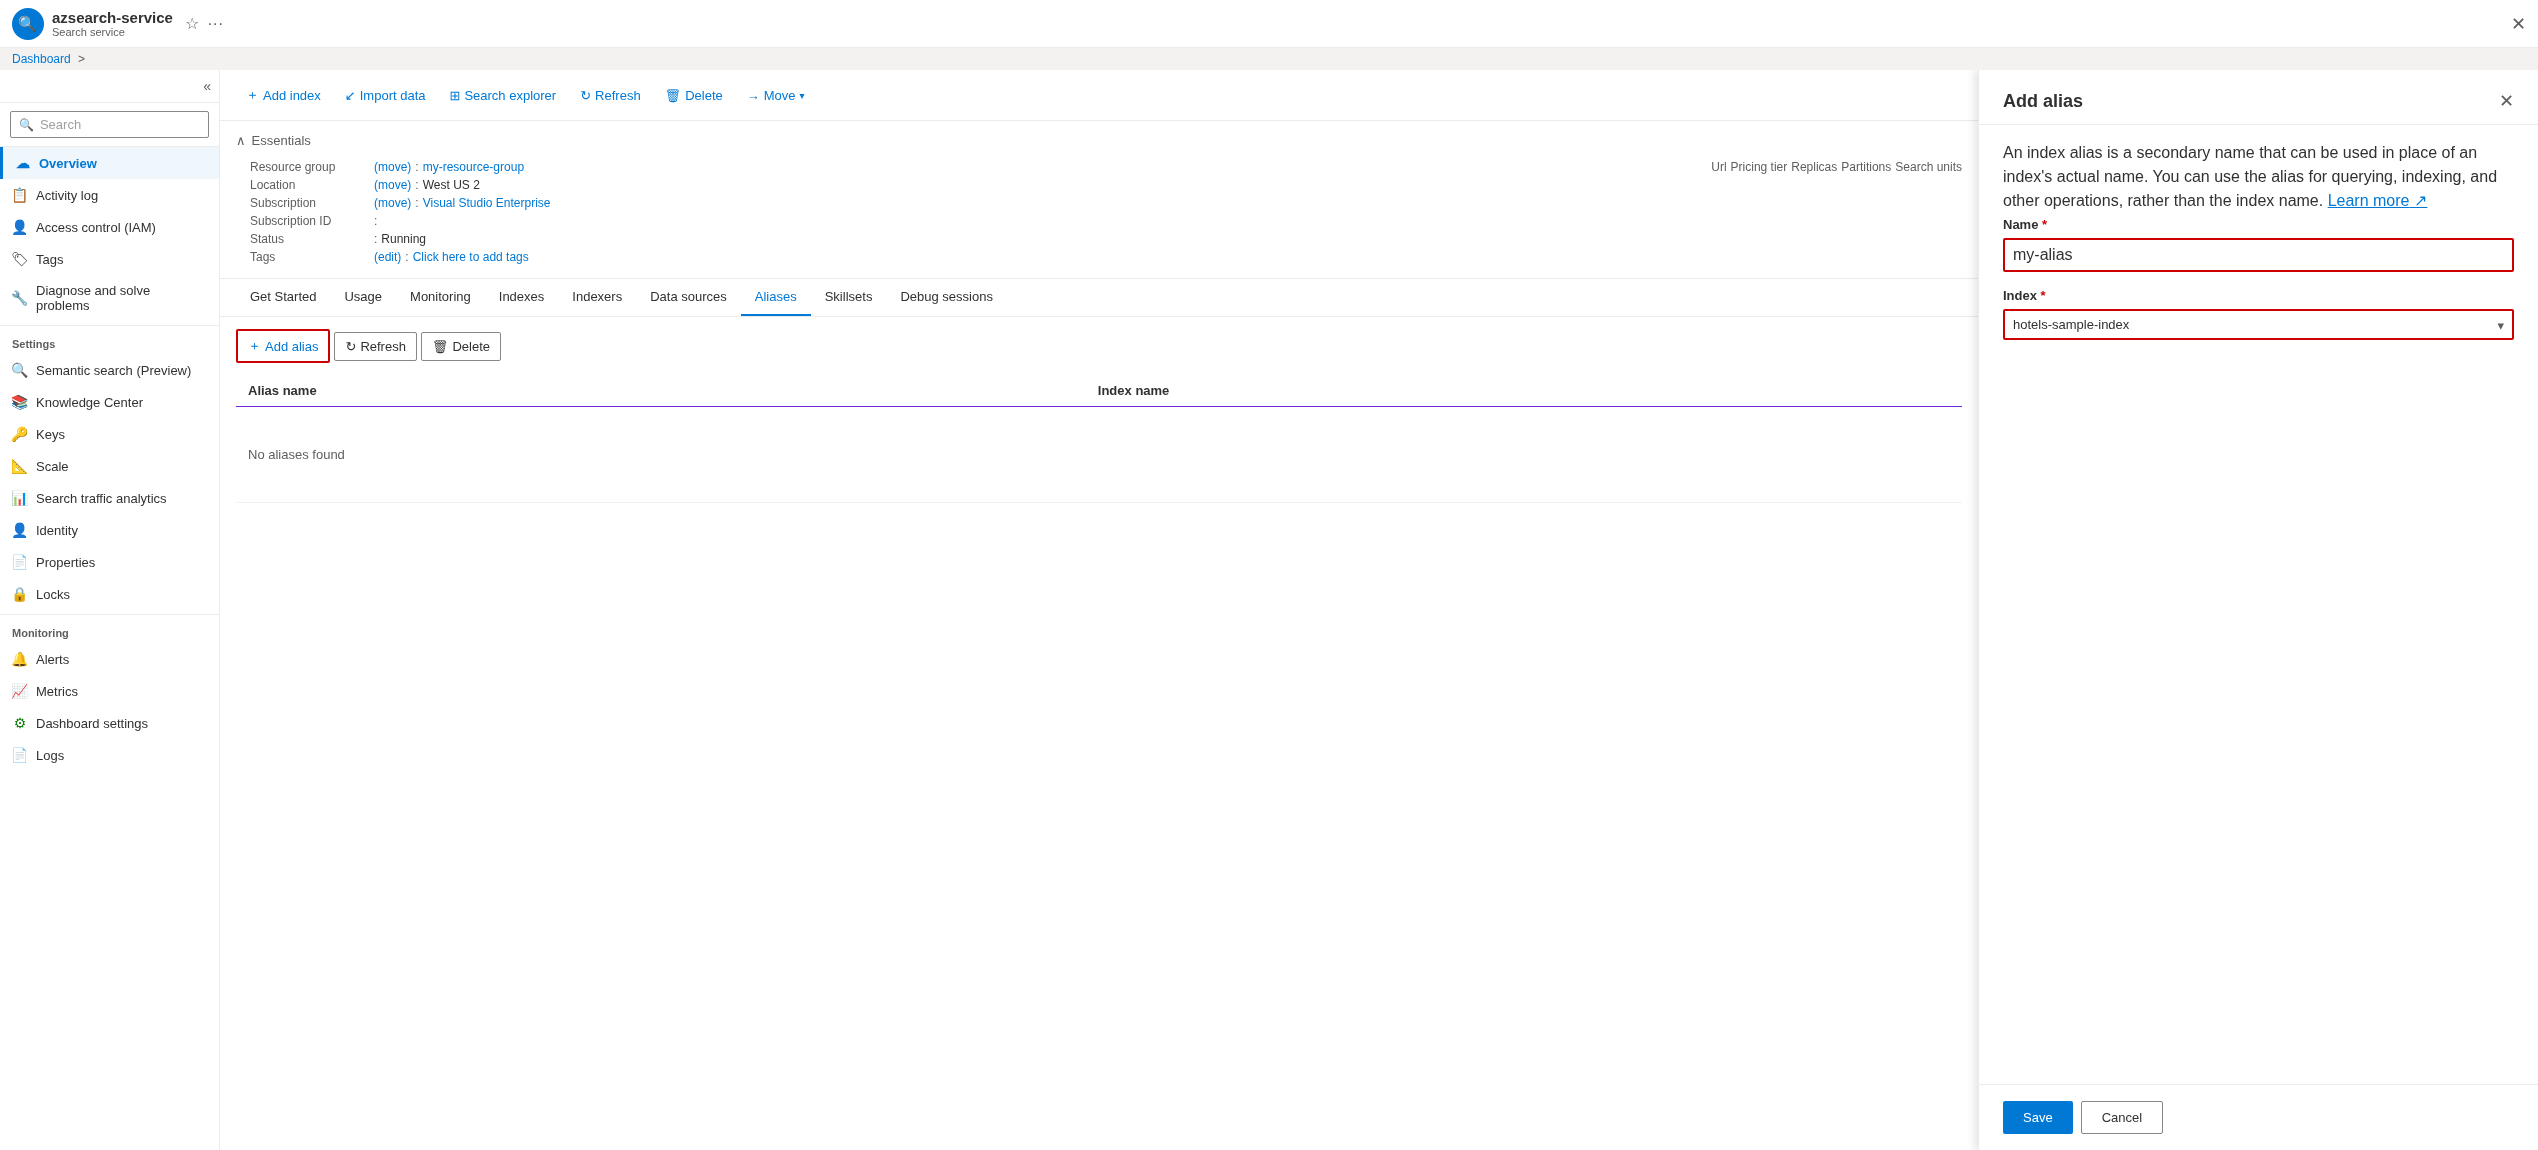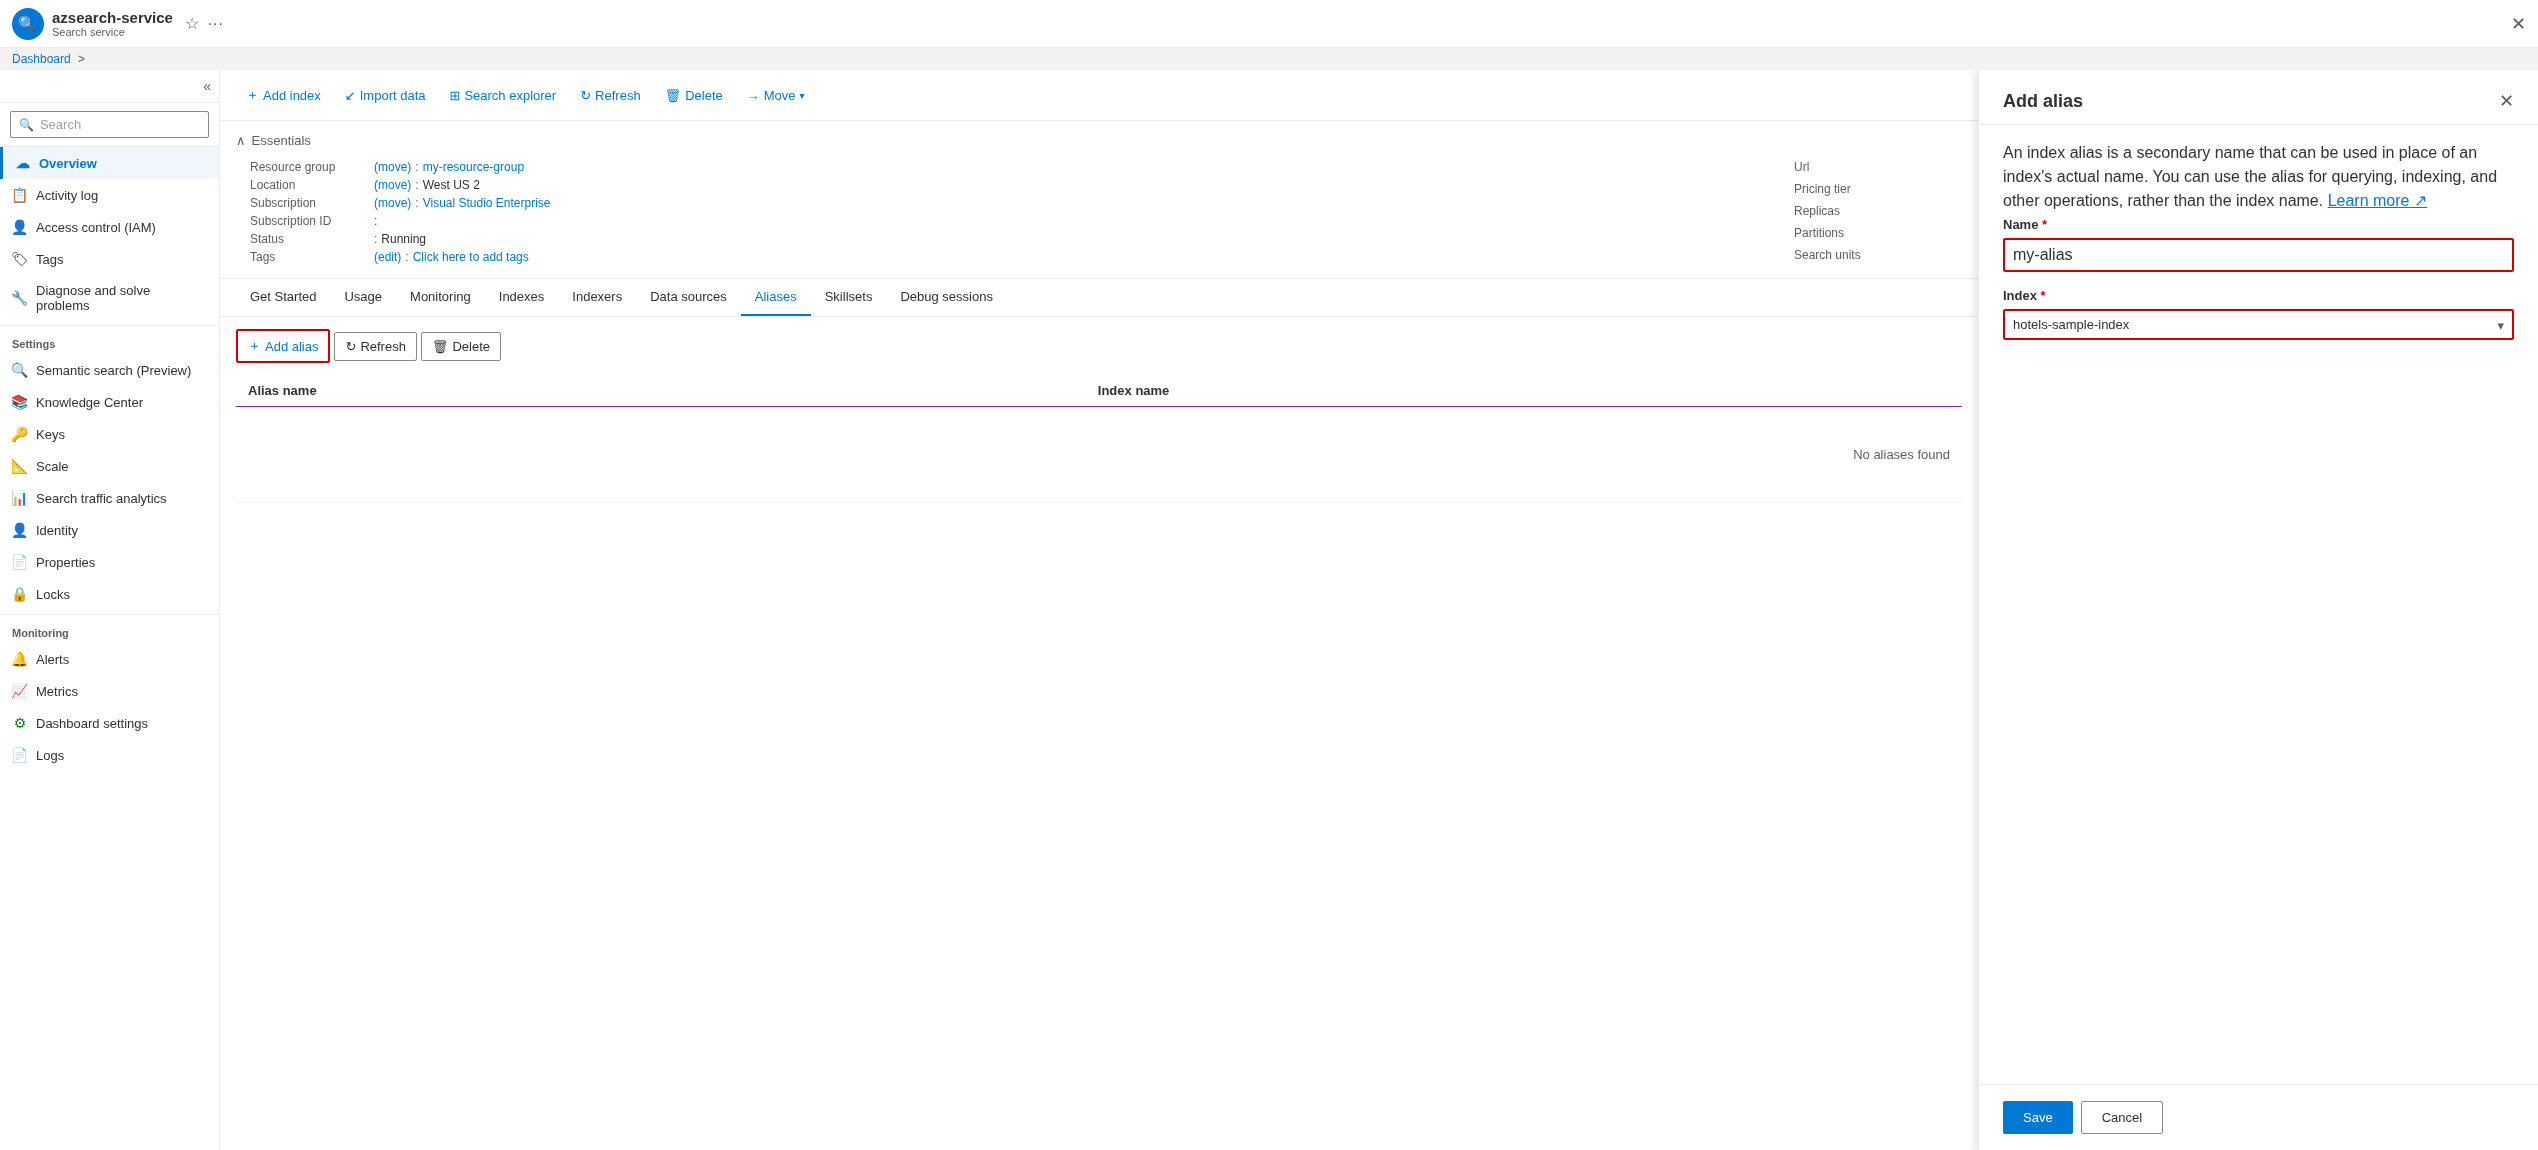--- a/index.html
+++ b/index.html
@@ -46,21 +46,21 @@
     
     .aliases-content { padding: 12px 16px; flex: 1; }
     .aliases-toolbar { display: flex; align-items: center; gap: 4px; margin-bottom: 12px; }
     .aliases-toolbar-btn { display: flex; align-items: center; gap: 4px; padding: 6px 10px; border: 1px solid #8a8886; background: white; cursor: pointer; font-size: 13px; color: #323130; border-radius: 2px; }
     .add-alias-btn { border-color: #0078d4; color: #0078d4; border: 2px solid #cc0000; }
 
     
     .aliases-table { width: 100%; border-collapse: collapse; }
     .aliases-table th { text-align: left; padding: 8px 12px; font-size: 13px; font-weight: 600; color: #323130; border-bottom: 1px solid #6d28d9; }
     .aliases-table td { padding: 8px 12px; font-size: 13px; border-bottom: 1px solid #f3f2f1; }
-    .no-data-row td { text-align: right; color: #605e5c; padding: 40px 12px; }
+    .no-data-row td { color: #605e5c; padding: 40px 12px; }
 
     
     .panel-overlay { width: 560px; background: #fff; border-left: 1px solid #edebe9; display: flex; flex-direction: column; overflow-y: auto; flex-shrink: 0; box-shadow: -4px 0 8px rgba(0,0,0,0.1); }
     .panel-header { display: flex; align-items: center; justify-content: space-between; padding: 20px 24px 12px 24px; border-bottom: 1px solid #edebe9; }
     .panel-title { font-size: 18px; font-weight: 600; color: #323130; }
     .panel-close { background: none; border: none; font-size: 18px; color: #605e5c; cursor: pointer; }
     .panel-body { padding: 16px 24px; flex: 1; }
     .panel-description { font-size: 16px; color: #323130; line-height: 1.5; margin-bottom: 4px; }
     .panel-description a { color: #0078d4; }
     .panel-field { margin-bottom: 16px; }
@@ -258,21 +258,21 @@
               <span style="color:#605e5c;font-size:12px;">:</span>
               <span class="essentials-value" style="font-size:12px;">Running</span>
             </div>
             <div class="essentials-row">
               <span class="essentials-label">Tags</span>
               <a class="essentials-link" style="font-size:12px;">(edit)</a>
               <span style="color:#605e5c;font-size:12px;">:</span>
               <a class="essentials-link" style="font-size:12px;">Click here to add tags</a>
             </div>
           </div>
-          <div class="essentials-right-col" style="min-width:200px;display:flex;flex-direction:column;gap:4px;padding-left:32px;">
+          <div class="essentials-right-col" style="min-width:200px;display:flex;flex-direction:row;gap:4px;padding-left:32px;">
             <div class="essentials-row">
                 <span class="essentials-right-label">Url</span>
               </div>
             <div class="essentials-row">
                 <span class="essentials-right-label">Pricing tier</span>
               </div>
             <div class="essentials-row">
                 <span class="essentials-right-label">Replicas</span>
               </div>
             <div class="essentials-row">

